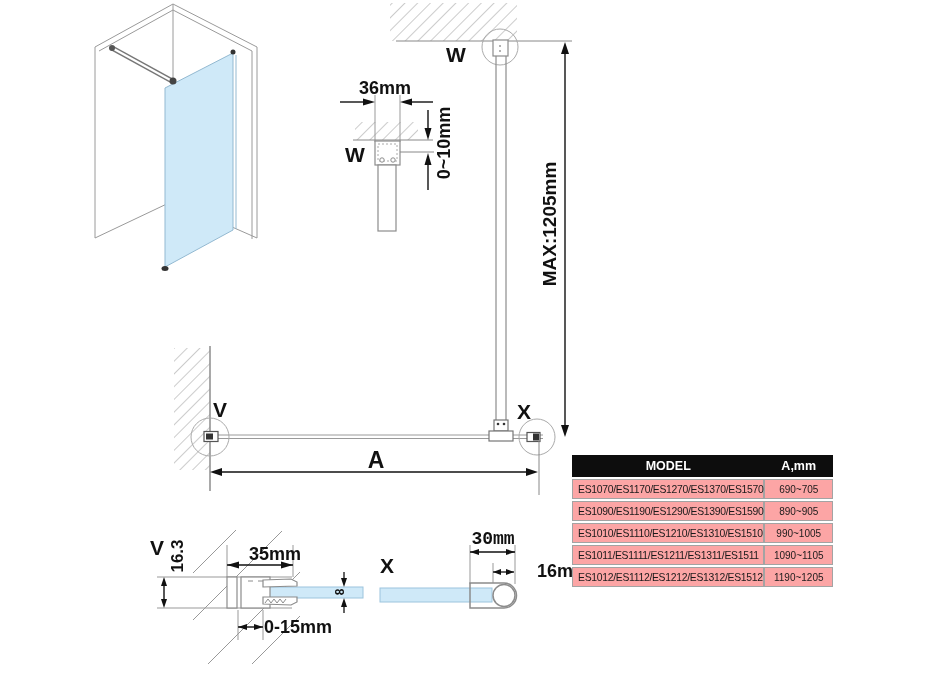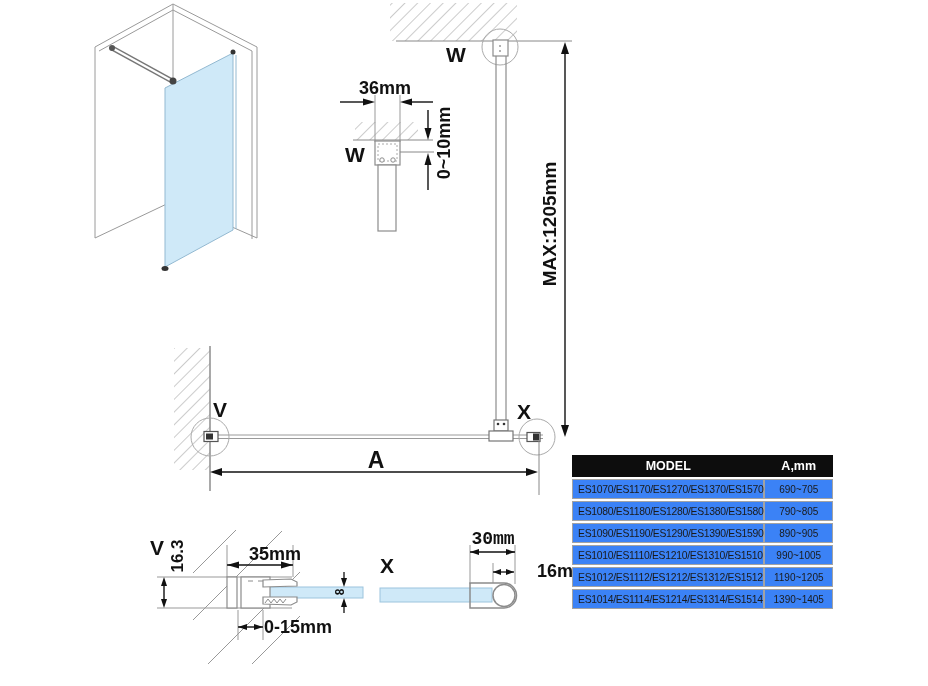--- a/index.html
+++ b/index.html
@@ -20,21 +20,21 @@
   
   #model-table{
     position:absolute;left:572px;top:453px;width:261px;
     border-collapse:separate;border-spacing:0 2px;
   }
   #model-table th{
     background:#0d0d0d;color:#fff;height:22px;font-size:12.5px;
     text-align:center;font-weight:bold;padding:0;
   }
   #model-table td{
-    background:#3b82f6;border:1px solid #a3a3a3;height:18px;padding:0;
+    background:#fca5a5;border:1px solid #a3a3a3;height:18px;padding:0;
     font-size:10.4px;color:#1a1a1a;letter-spacing:-0.3px;
   }
   #model-table td.model-cell{width:181px;text-align:left;padding-left:5px;}
   #model-table td.a-cell{width:72px;text-align:center;font-size:10px;letter-spacing:0;}
 </style>
 </head>
 <body>
 
 <div id="stage">
 
@@ -194,35 +194,31 @@
         <th>MODEL</th>
         <th>A,mm</th>
       </tr>
     </thead>
     <tbody>
         <tr>
           <td class="model-cell">ES1070/ES1170/ES1270/ES1370/ES1570</td>
           <td class="a-cell">690~705</td>
         </tr>
         <tr>
-          <td class="model-cell">ES1080/ES1180/ES1280/ES1380/ES1580</td>
-          <td class="a-cell">790~805</td>
-        </tr>
-        <tr>
           <td class="model-cell">ES1090/ES1190/ES1290/ES1390/ES1590</td>
           <td class="a-cell">890~905</td>
         </tr>
         <tr>
           <td class="model-cell">ES1010/ES1110/ES1210/ES1310/ES1510</td>
           <td class="a-cell">990~1005</td>
         </tr>
         <tr>
+          <td class="model-cell">ES1011/ES1111/ES1211/ES1311/ES1511</td>
+          <td class="a-cell">1090~1105</td>
+        </tr>
+        <tr>
           <td class="model-cell">ES1012/ES1112/ES1212/ES1312/ES1512</td>
           <td class="a-cell">1190~1205</td>
         </tr>
-        <tr>
-          <td class="model-cell">ES1014/ES1114/ES1214/ES1314/ES1514</td>
-          <td class="a-cell">1390~1405</td>
-        </tr>
       </tbody>
   </table>
 
 </div>
 
 </body></html>

